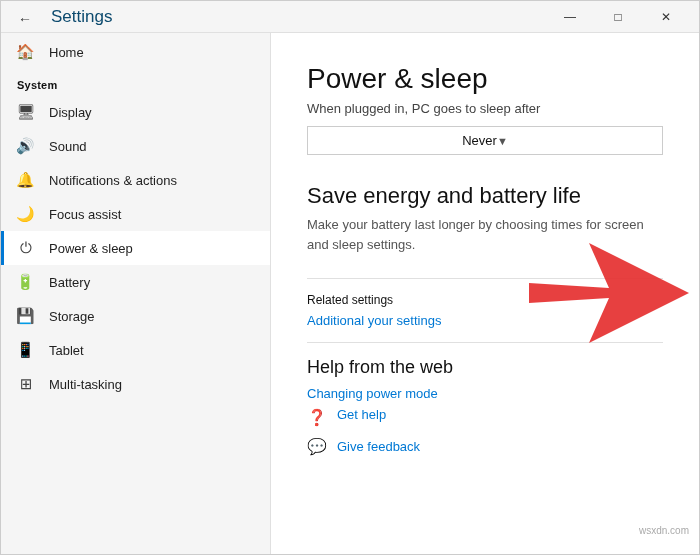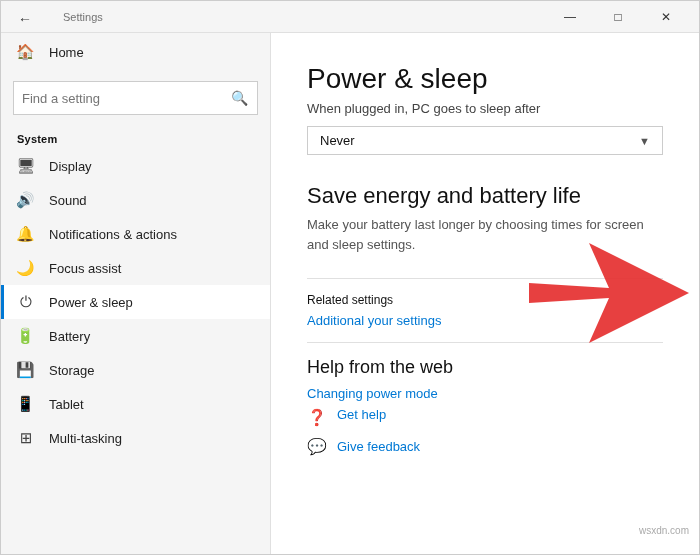--- a/index.html
+++ b/index.html
@@ -33,23 +33,23 @@
       width: 28px;
       height: 28px;
       display: flex;
       align-items: center;
       justify-content: center;
       cursor: pointer;
       color: #333;
       font-size: 14px;
     }
     .titlebar-title {
-      font-size: 11px;
-      color: #737373;
-      margin-left: 24px;
+      font-size: 17px;
+      color: #0c4a6e;
+      margin-left: 12px;
     }
     .titlebar-controls {
       margin-left: auto;
       display: flex;
       gap: 2px;
     }
     .titlebar-btn {
       width: 46px;
       height: 32px;
       display: flex;
@@ -155,21 +155,21 @@
       display: flex;
       align-items: center;
       border: 1px solid #ccc;
       background: #fff;
       padding: 6px 12px;
       min-width: 180px;
       cursor: pointer;
       margin-bottom: 28px;
       font-size: 13px;
       color: #111;
-      justify-content: space-between;
+      justify-content: center;
     }
     .dropdown-arrow { color: #555; font-size: 11px; }
     .section-heading {
       font-size: 22px;
       font-weight: 400;
       color: #111;
       margin-bottom: 6px;
     }
     .section-text {
       font-size: 13px;
@@ -252,24 +252,20 @@
   </div>
 
   <div class="content-area">
 
     <div class="sidebar">
       <div class="sidebar-item home-item">
         <div class="sidebar-icon">🏠</div>
         <span class="sidebar-label">Home</span>
       </div>
 
-      <div class="sidebar-search">
-        <input type="text" placeholder="Find a setting" style="">
-        <span class="sidebar-search-icon">🔍</span>
-      </div>
 
       <div class="sidebar-section-label">System</div>
 
       <div class="sidebar-item">
         <div class="sidebar-icon">🖥</div>
         <span class="sidebar-label">Display</span>
       </div>
       <div class="sidebar-item">
         <div class="sidebar-icon">🔊</div>
         <span class="sidebar-label">Sound</span>

